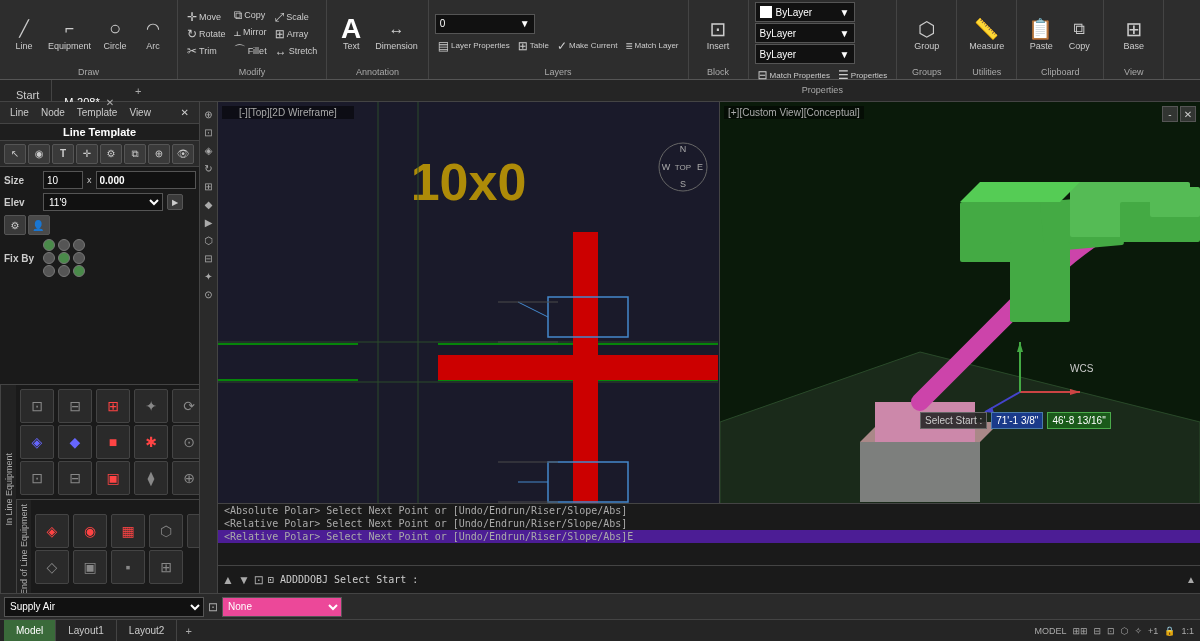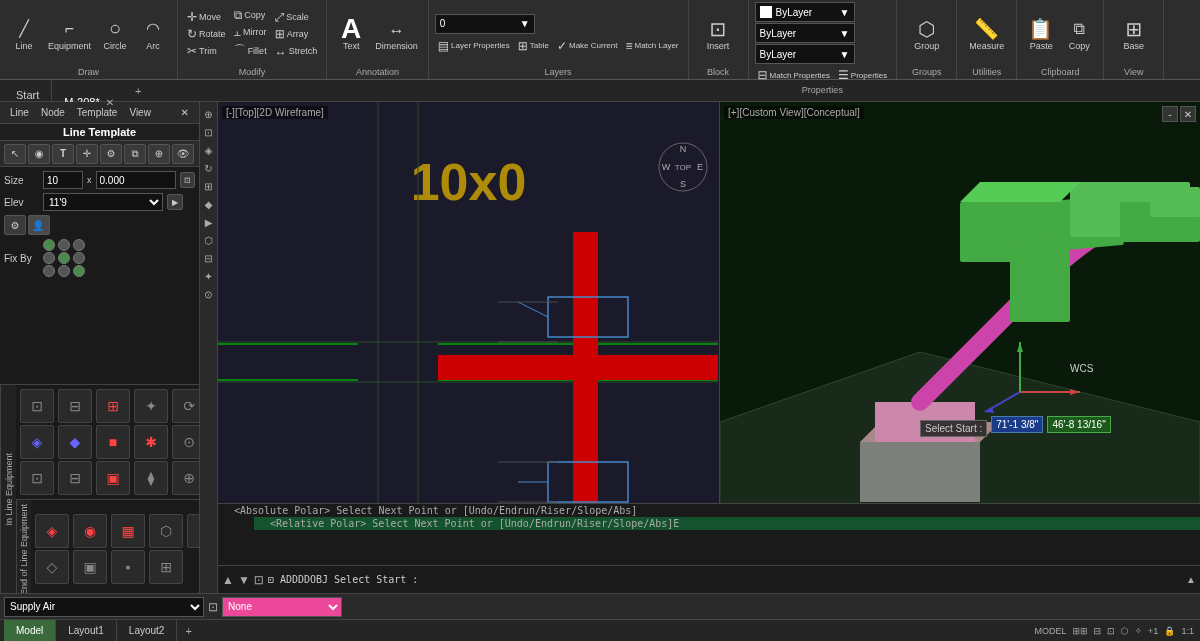--- a/index.html
+++ b/index.html
@@ -32,52 +32,52 @@
     .left-panel-menu span { font-size: 10px; color: #ccc; padding: 0 6px; cursor: pointer; }
     .left-panel-close { margin-left: auto; cursor: pointer; font-size: 12px; color: #aaa; }
     .left-panel-title { background: #1e1e1e; font-size: 11px; color: #fff; padding: 2px 6px; border-bottom: 1px solid #444; text-align: center; font-weight: bold; }
     .left-panel-toolbar { background: #2a2a2a; border-bottom: 1px solid #444; display: flex; align-items: center; padding: 2px 4px; gap: 2px; height: 26px; flex-wrap: wrap; }
     .lp-btn { width: 22px; height: 20px; background: #3a3a3a; border: 1px solid #555; border-radius: 2px; cursor: pointer; display: flex; align-items: center; justify-content: center; font-size: 10px; color: #ccc; }
     .lp-tabs { display: flex; background: #222; border-bottom: 1px solid #444; }
     .lp-tab { padding: 3px 10px; font-size: 10px; cursor: pointer; border-right: 1px solid #444; }
     .lp-tab.active { background: #3a5a3a; color: #fff; }
     .lp-content { padding: 4px; flex: 1; overflow: hidden; }
     .lp-row { display: flex; align-items: center; margin-bottom: 4px; font-size: 10px; color: #ccc; gap: 4px; }
-    .lp-label { width: 35px; flex-shrink: 0; font-size: 10px; color: #ccc; }
+    .lp-label { width: 35px; flex-shrink: 0; font-size: 10px; color: #ccc; font-weight: bold; }
     .lp-input { background: #111; border: 1px solid #555; color: #fff; font-size: 10px; padding: 1px 3px; height: 18px; }
     .lp-input-sm { width: 40px; }
-    .lp-input-md { width: 80px; }
+    .lp-input-md { width: 100px; font-weight: bold; }
     .lp-select { background: #111; border: 1px solid #555; color: #fff; font-size: 10px; padding: 1px; height: 18px; width: 120px; }
     .fix-grid { display: grid; grid-template-columns: repeat(3, 14px); gap: 1px; }
     .fix-dot { width: 12px; height: 12px; background: #555; border: 1px solid #777; border-radius: 50%; cursor: pointer; }
     .fix-dot.active { background: #4a8a4a; }
     .equip-item { width: 34px; height: 34px; background: #2a2a2a; border: 1px solid #444; border-radius: 2px; cursor: pointer; display: flex; align-items: center; justify-content: center; font-size: 18px; }
 
     
     .side-strip { width: 18px; background: #2a2a2a; border-right: 1px solid #444; display: flex; flex-direction: column; align-items: center; padding-top: 4px; gap: 2px; flex-shrink: 0; }
     .side-strip-btn { width: 16px; height: 16px; cursor: pointer; display: flex; align-items: center; justify-content: center; font-size: 10px; color: #aaa; }
 
     
     .viewport-area { flex: 1; display: flex; flex-direction: column; position: relative; overflow: hidden; }
     .viewport-split { display: flex; flex: 1; overflow: hidden; }
 
     
     .viewport-2d { flex: 1; background: #1a1a2a; position: relative; overflow: hidden; border-right: 1px solid #444; }
-    .vp-label-2d { position: absolute; top: 4px; left: 4px; font-size: 10px; color: #aaa; background: rgba(0,0,0,0.5); padding: 1px 4px; }
+    .vp-label-2d { position: absolute; top: 4px; left: 4px; font-size: 10px; color: #aaa; background: rgba(0,0,0,0.5); padding: 1px 17px; }
 
     
     .viewport-3d { width: 480px; background: #0d1a0d; position: relative; overflow: hidden; flex-shrink: 0; }
     .vp-label-3d { position: absolute; top: 4px; left: 4px; font-size: 10px; color: #aaa; background: rgba(0,0,0,0.5); padding: 1px 4px; z-index: 10; }
     .vp-controls { position: absolute; top: 4px; right: 4px; display: flex; gap: 2px; z-index: 10; }
     .vp-ctrl-btn { width: 16px; height: 16px; background: rgba(60,60,60,0.8); border: 1px solid #555; cursor: pointer; display: flex; align-items: center; justify-content: center; font-size: 10px; color: #ccc; }
 
     
     .cmd-area { background: #1a1a1a; border-top: 1px solid #444; height: 62px; overflow: hidden; }
-    .cmd-line { font-size: 10px; color: #aaa; padding: 1px 16px; font-family: monospace; }
-    .cmd-line.highlight { background: #14532d; margin-left: 36px; }
+    .cmd-line { font-size: 10px; color: #aaa; padding: 1px 6px; font-family: monospace; }
+    .cmd-line.highlight { background: #4c1d95; }
 
     
     .bottom-tabs { background: #252525; border-top: 1px solid #444; height: 22px; display: flex; align-items: stretch; padding-left: 4px; }
     .btab { padding: 0 12px; display: flex; align-items: center; font-size: 10px; border-right: 1px solid #444; cursor: pointer; }
     .btab.active { background: #3a6a3a; color: #fff; }
     .btab-add { padding: 0 8px; display: flex; align-items: center; color: #aaa; cursor: pointer; }
     .ribbon-dropdown { display: flex; align-items: center; gap: 2px; background: #111; border: 1px solid #555; color: #fff; font-size: 10px; padding: 1px 4px; height: 20px; min-width: 80px; cursor: pointer; }
     .byLayer-row { display: flex; align-items: center; gap: 2px; }
 
     
@@ -496,36 +496,37 @@
           <line x1="300" y1="290" x2="300" y2="240" stroke="#44aa44" stroke-width="2"></line>
           <line x1="300" y1="290" x2="265" y2="310" stroke="#4444cc" stroke-width="2"></line>
           <polygon points="360,290 350,287 350,293" fill="#cc4444"></polygon>
           <polygon points="300,240 297,250 303,250" fill="#44aa44"></polygon>
           <polygon points="265,310 272,305 274,311" fill="#4444cc"></polygon>
 
           <text x="350" y="270" fill="#ccc" font-size="10">WCS</text>
 
           <foreignObject x="200" y="310" width="270" height="30">
             <div xmlns="http://www.w3.org/1999/xhtml" style="display:flex;align-items:center;gap:4px;">
-              <span style="font-size:10px;color:#ccc;background:rgba(40,40,40,0.9);padding:2px 4px;border:1px solid #666;margin-top:8px;">Select Start :</span>
+              <span style="font-size:10px;color:#ccc;background:rgba(40,40,40,0.9);padding:2px 4px;border:1px solid #666;">Select Start :</span>
               <span style="background:#1a3a8a;color:#fff;font-size:10px;padding:2px 4px;border:1px solid #4a7aaa;">71'-1 3/8"</span>
               <span style="background:#1a5a1a;color:#fff;font-size:10px;padding:2px 4px;border:1px solid #4aaa4a;">46'-8 13/16"</span>
             </div>
           </foreignObject>
 
           <text x="380" y="520" fill="#d4a800" font-size="22" font-weight="bold">S-5</text>
           <text x="375" y="555" fill="#d4a800" font-size="20" font-weight="bold">100</text>
           <text x="425" y="540" fill="#d4a800" font-size="20">Ø</text>
           <text x="395" y="580" fill="#d4a800" font-size="20" font-weight="bold">235</text>
         </svg>
       </div>
     </div>
 
     <div class="cmd-area">
       <div class="cmd-line">&lt;Absolute Polar&gt; Select Next Point or [Undo/Endrun/Riser/Slope/Abs]</div>
+      <div class="cmd-line">&lt;Relative Polar&gt; Select Next Point or [Undo/Endrun/Riser/Slope/Abs]</div>
       <div class="cmd-line highlight">&lt;Relative Polar&gt; Select Next Point or [Undo/Endrun/Riser/Slope/Abs]E</div>
     </div>
 
     <div style="display:flex;align-items:center;background:#1a1a1a;border-top:1px solid #444;height:28px;padding:0 4px;gap:4px;">
       <span style="font-size:12px;color:#aaa;">▲</span>
       <span style="font-size:12px;color:#aaa;">▼</span>
       <span style="font-size:12px;color:#aaa;">⊡</span>
       <span style="font-size:10px;color:#ccc;font-family:monospace;">⊡  ADDDDOBJ Select Start :</span>
       <span style="margin-left:auto;font-size:10px;color:#aaa;">▲</span>
     </div>

